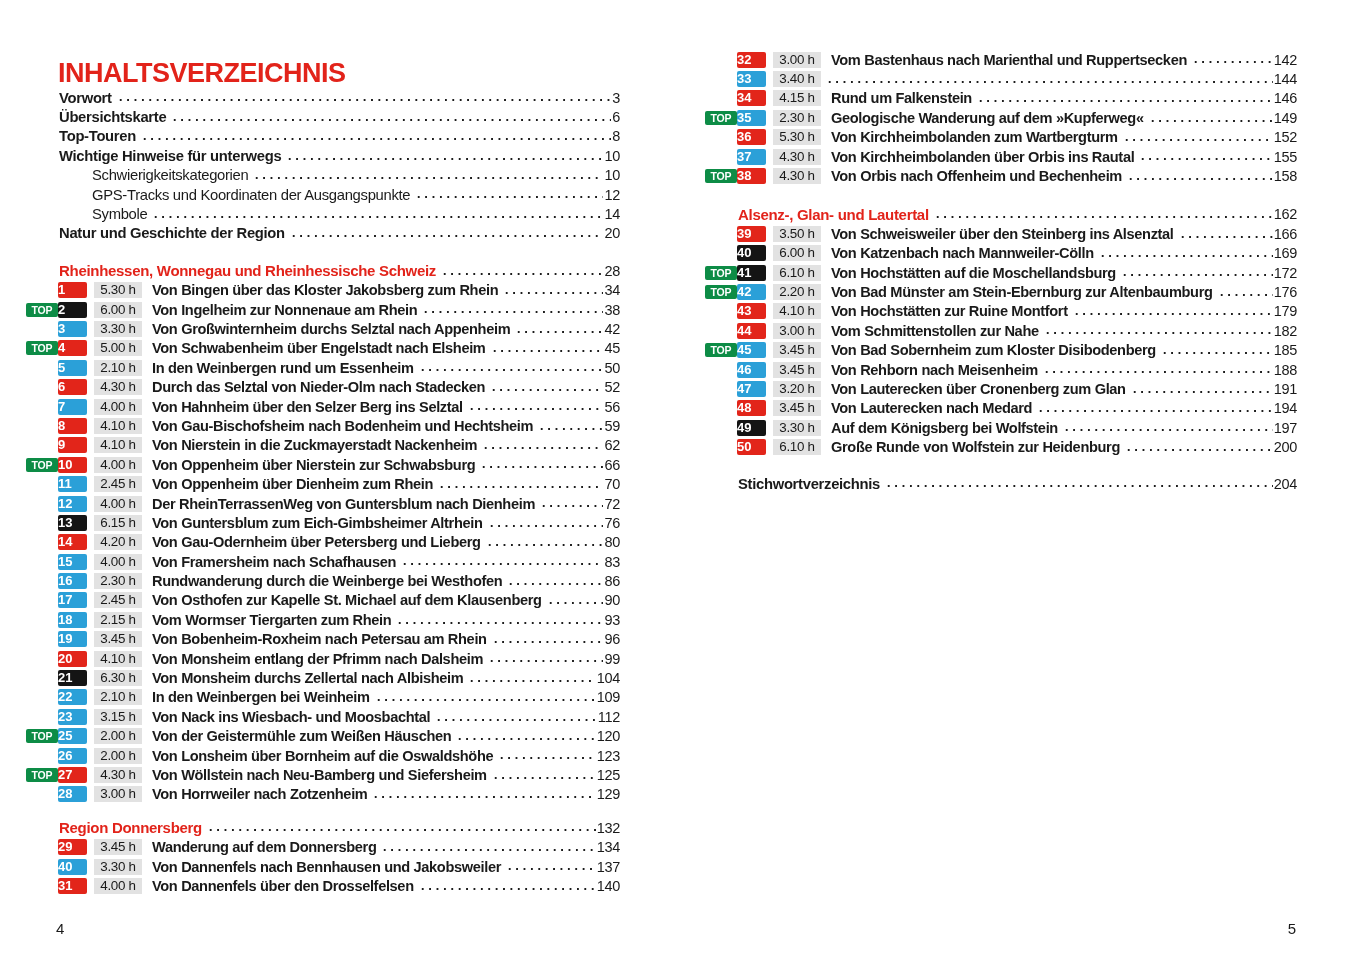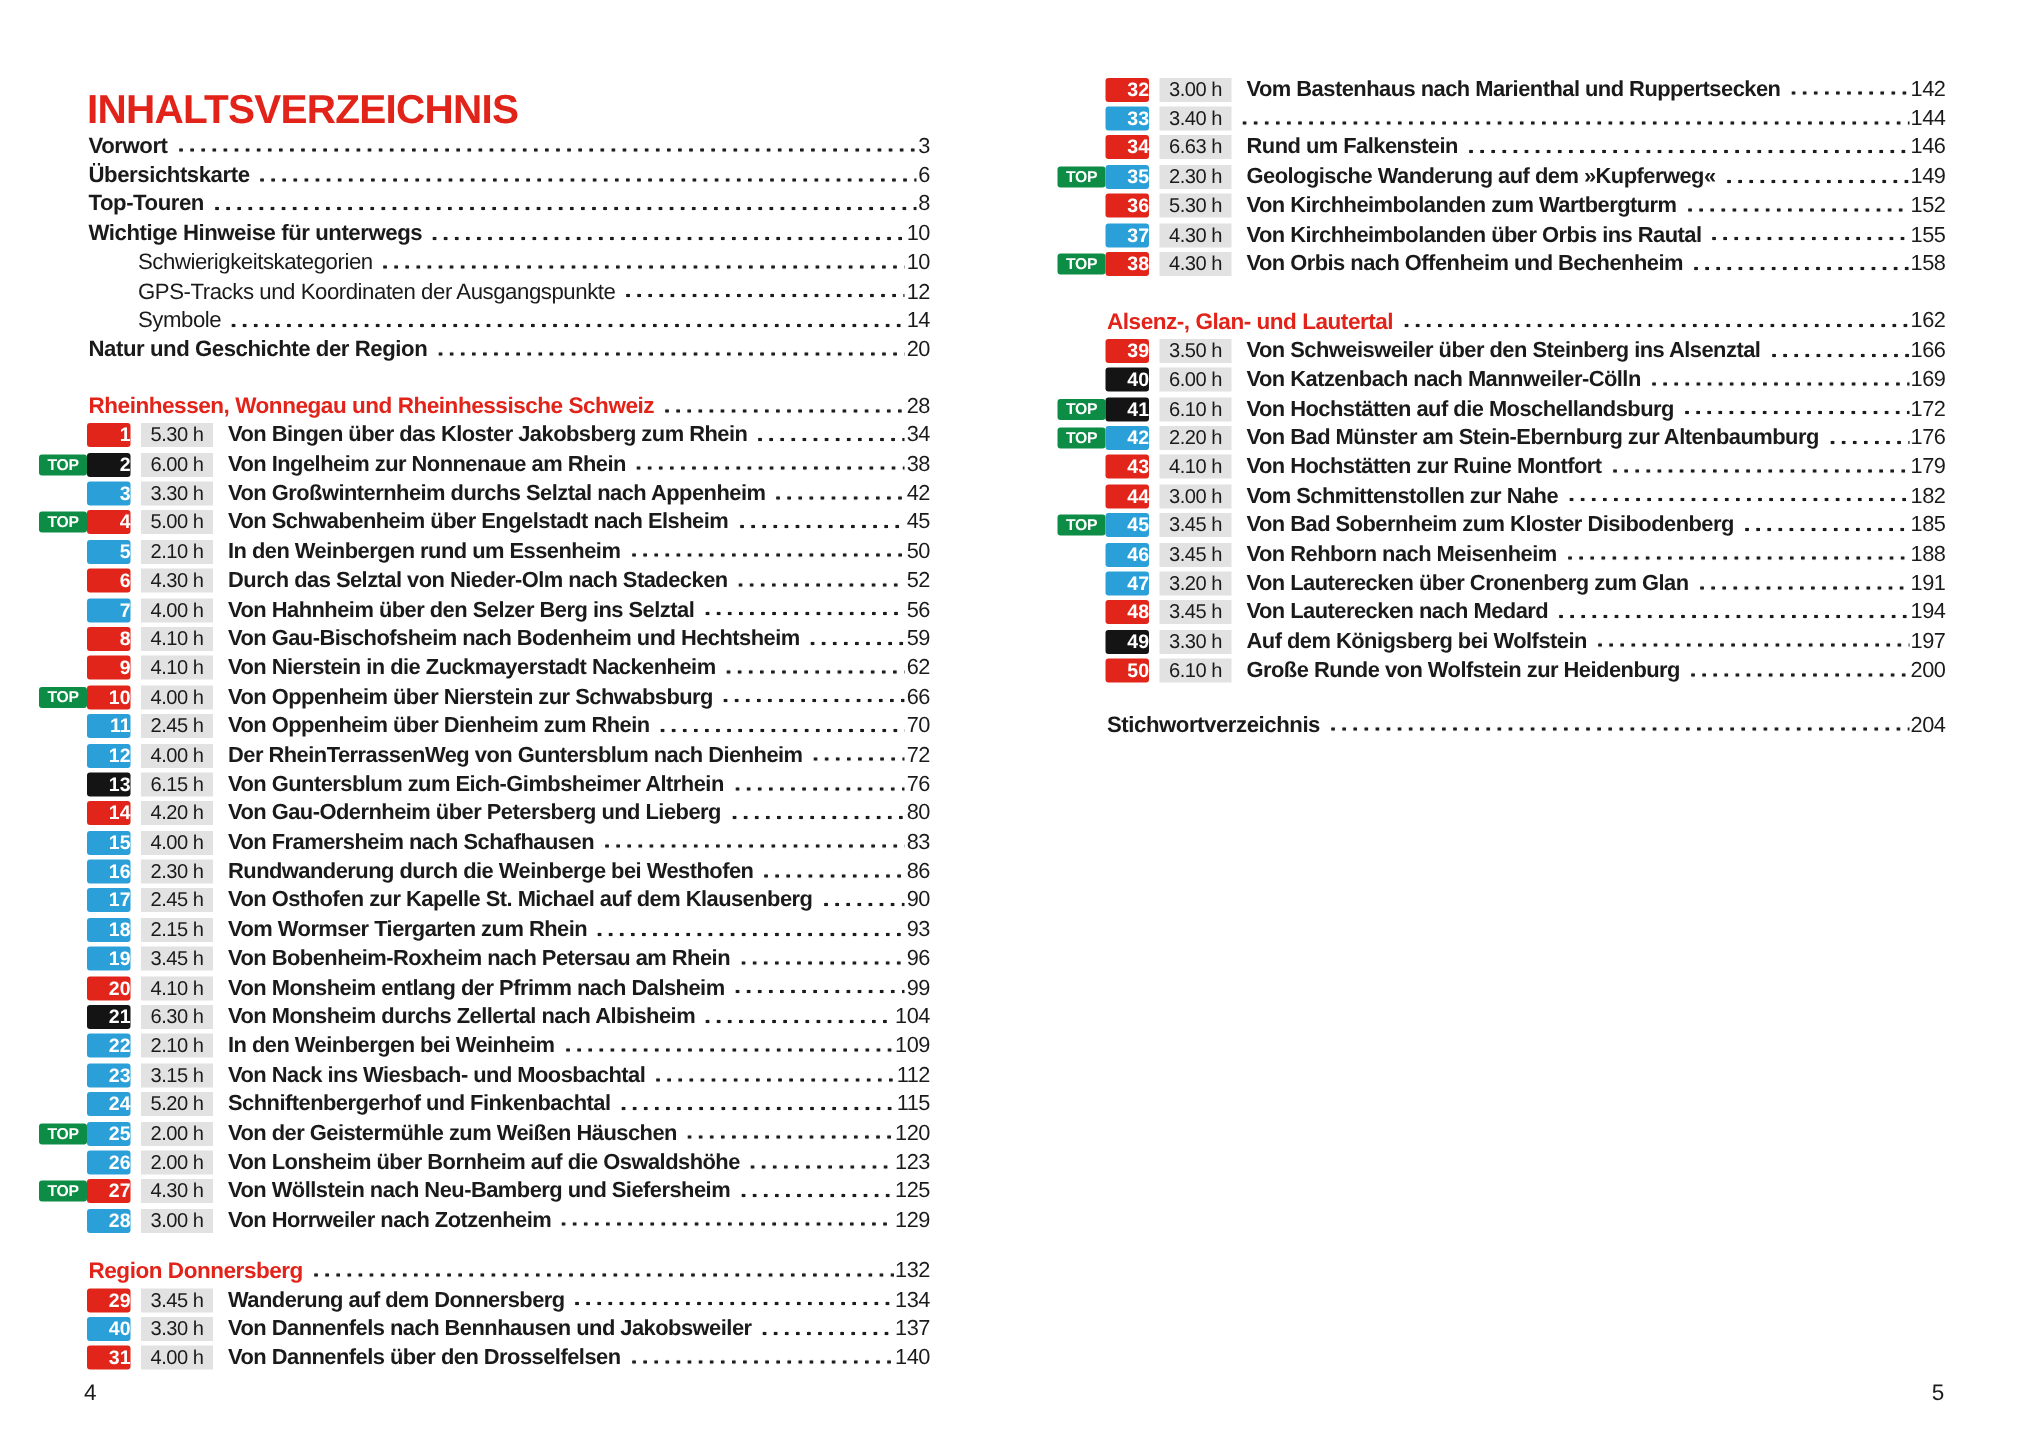--- a/index.html
+++ b/index.html
@@ -20,21 +20,21 @@
   .spacer{width:100%;}
   
   .slot-top{width:32px;flex:none;display:flex;align-items:center;}
   .top-badge{
     background:var(--top-green,#0d8c46);color:#fff;font-weight:bold;
     font-size:10.5px;width:42px;height:14px;line-height:14px;text-align:center;
     border-radius:2px;letter-spacing:-0.2px;
   }
   .badge{
     width:29px;height:16px;flex:none;color:#fff;font-weight:bold;
-    font-size:13px;line-height:16px;text-align:right;border-radius:2px;
+    font-size:13px;line-height:16px;text-align:left;border-radius:2px;
   }
   .badge-red{background:var(--badge-red,#e2251a);}
   .badge-blue{background:var(--badge-blue,#2ba0d8);}
   .badge-black{background:var(--badge-black,#141414);}
   .time{
     width:48px;height:16px;line-height:16px;flex:none;margin-left:7px;
     background:var(--time-bg,#e2e2e2);font-size:13.4px;text-align:center;
     letter-spacing:-0.3px;
   }
   .title{
@@ -295,28 +295,20 @@
     </div>
     <div class="row tour">
       <span class="slot-top"></span>
       <span class="badge badge-blue">23</span>
       <span class="time">3.15 h</span>
       <span class="title">Von Nack ins Wiesbach- und Moosbachtal</span>
       <span class="dots"></span>
       <span class="pnum">112</span>
     </div>
     <div class="row tour">
-      <span class="slot-top"></span>
-      <span class="badge badge-blue">24</span>
-      <span class="time">5.20 h</span>
-      <span class="title">Schniftenbergerhof und Finkenbachtal</span>
-      <span class="dots"></span>
-      <span class="pnum">115</span>
-    </div>
-    <div class="row tour">
       <span class="slot-top">
         <span class="top-badge">TOP</span>
       </span>
       <span class="badge badge-blue">25</span>
       <span class="time">2.00 h</span>
       <span class="title">Von der Geistermühle zum Weißen Häuschen</span>
       <span class="dots"></span>
       <span class="pnum">120</span>
     </div>
     <div class="row tour">
@@ -388,21 +380,21 @@
     <div class="row tour">
       <span class="slot-top"></span>
       <span class="badge badge-blue">33</span>
       <span class="time">3.40 h</span>
       <span class="dots"></span>
       <span class="pnum">144</span>
     </div>
     <div class="row tour">
       <span class="slot-top"></span>
       <span class="badge badge-red">34</span>
-      <span class="time">6.63 h</span>
+      <span class="time">4.15 h</span>
       <span class="title">Rund um Falkenstein</span>
       <span class="dots"></span>
       <span class="pnum">146</span>
     </div>
     <div class="row tour">
       <span class="slot-top">
         <span class="top-badge">TOP</span>
       </span>
       <span class="badge badge-blue">35</span>
       <span class="time">2.30 h</span>

